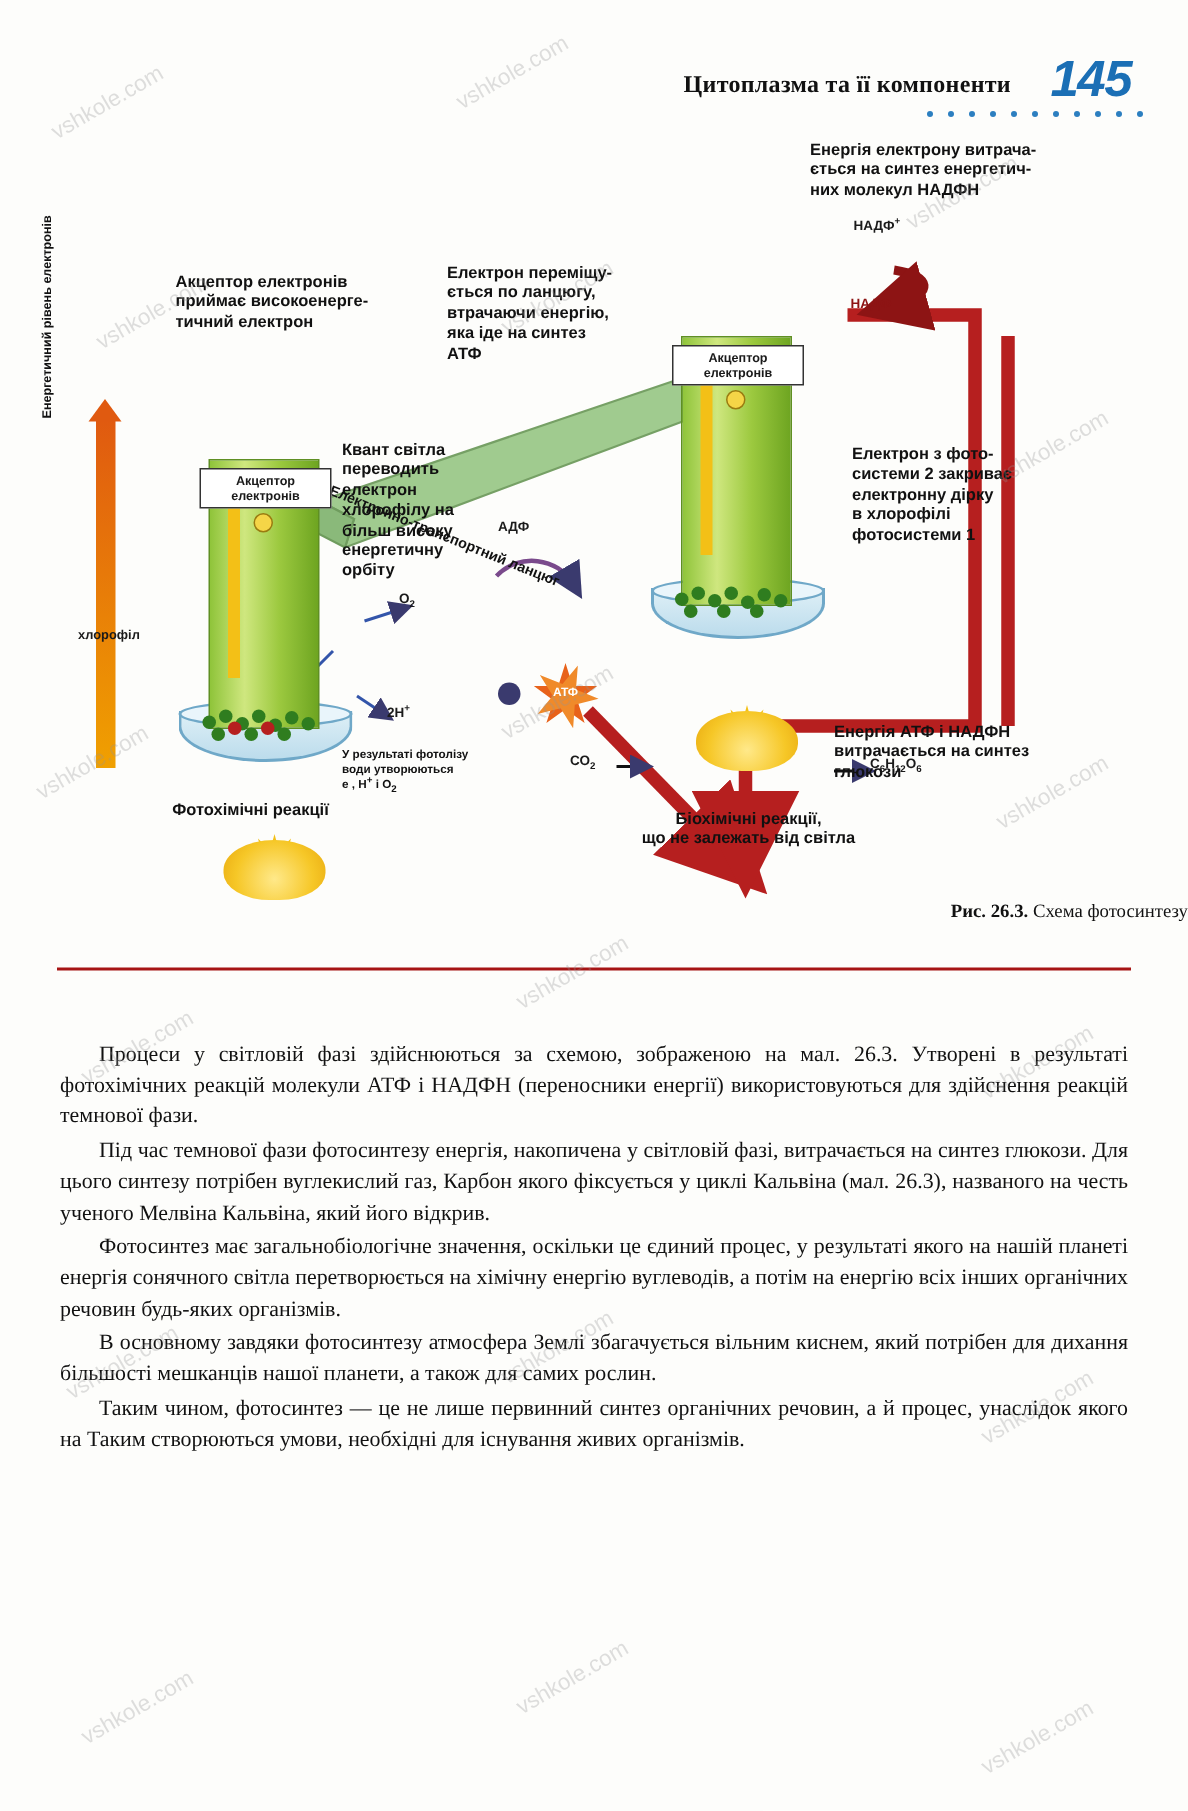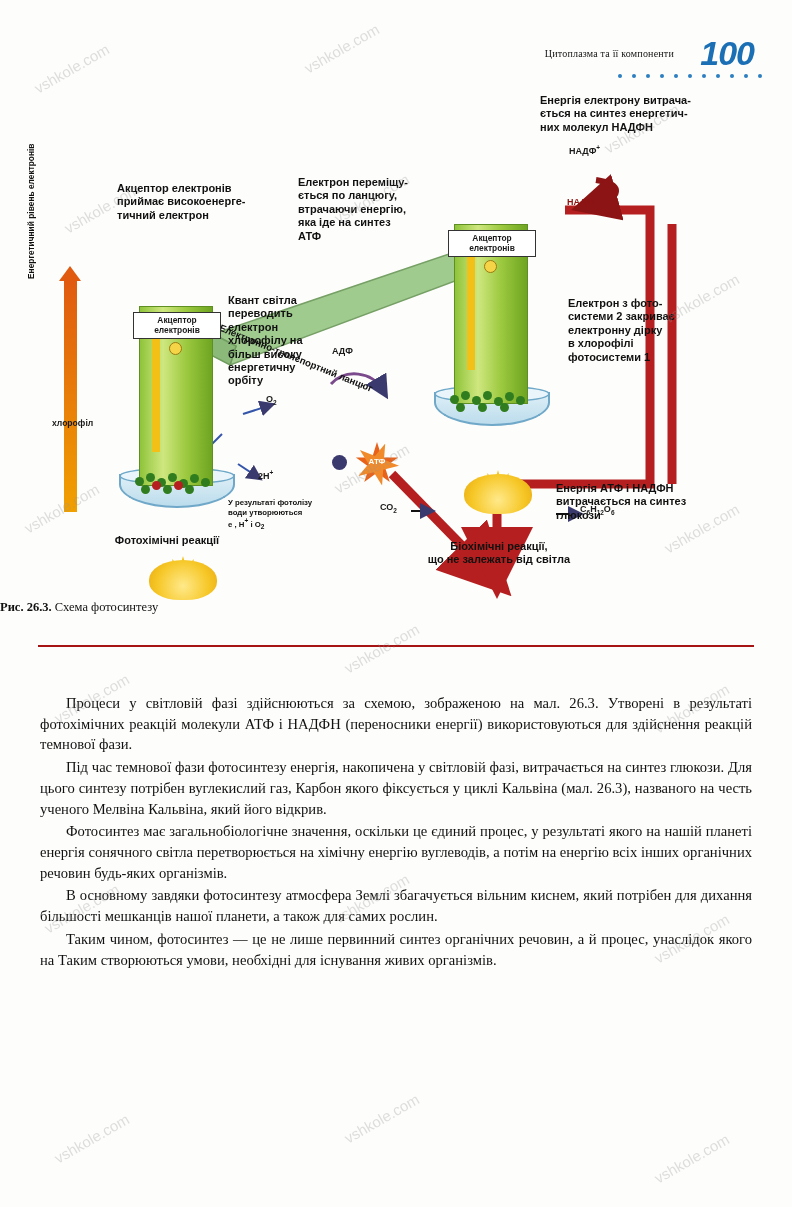--- a/index.html
+++ b/index.html
@@ -23,22 +23,22 @@
     top: 34px;
     left: 0;
     width: 792px;
     height: 50px;
   }
   .header-title {
     position: absolute;
     right: 118px;
     top: 14px;
     font-family: "Liberation Serif", serif;
-    font-weight: normal;
-    font-size: 10px;
+    font-weight: bold;
+    font-size: 16px;
     color: #111;
     letter-spacing: .2px;
   }
   .page-number {
     position: absolute;
     right: 38px;
     top: 0px;
     font-family: "Liberation Sans", sans-serif;
     font-style: italic;
     font-weight: bold;
@@ -337,21 +337,21 @@
   }
   .chem sub { font-size: 6.5px; }
   .chem sup { font-size: 6.5px; }
 
   
   .fig-caption {
     position: absolute;
     left: 0;
     top: 600px;
     width: 792px;
-    text-align: left;
+    text-align: right;
     font-family: "Liberation Serif", serif;
     font-size: 12.5px;
     color: #111;
   }
   .fig-caption b { font-weight: bold; }
 
   
   .rule {
     position: absolute;
     left: 38px;
@@ -394,21 +394,21 @@
     white-space: nowrap;
   }
 </style>
 </head>
 <body>
 
 <div class="page">
 
   <div class="header">
     <div class="header-title">Цитоплазма та її компоненти</div>
-    <div class="page-number">100</div>
+    <div class="page-number">145</div>
     <div class="dots">
       <i></i>
         <i></i>
         <i></i>
         <i></i>
         <i></i>
         <i></i>
         <i></i>
         <i></i>
         <i></i>

